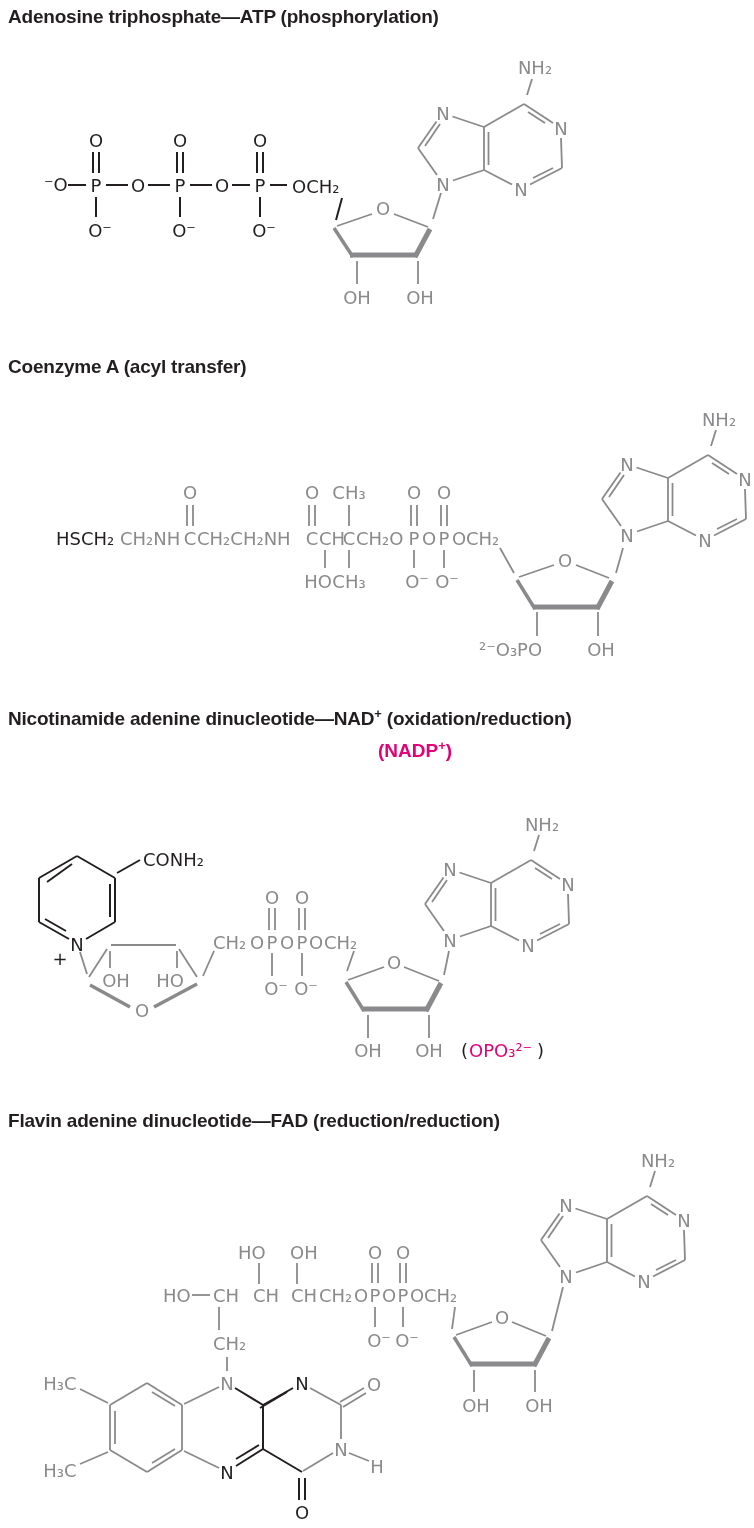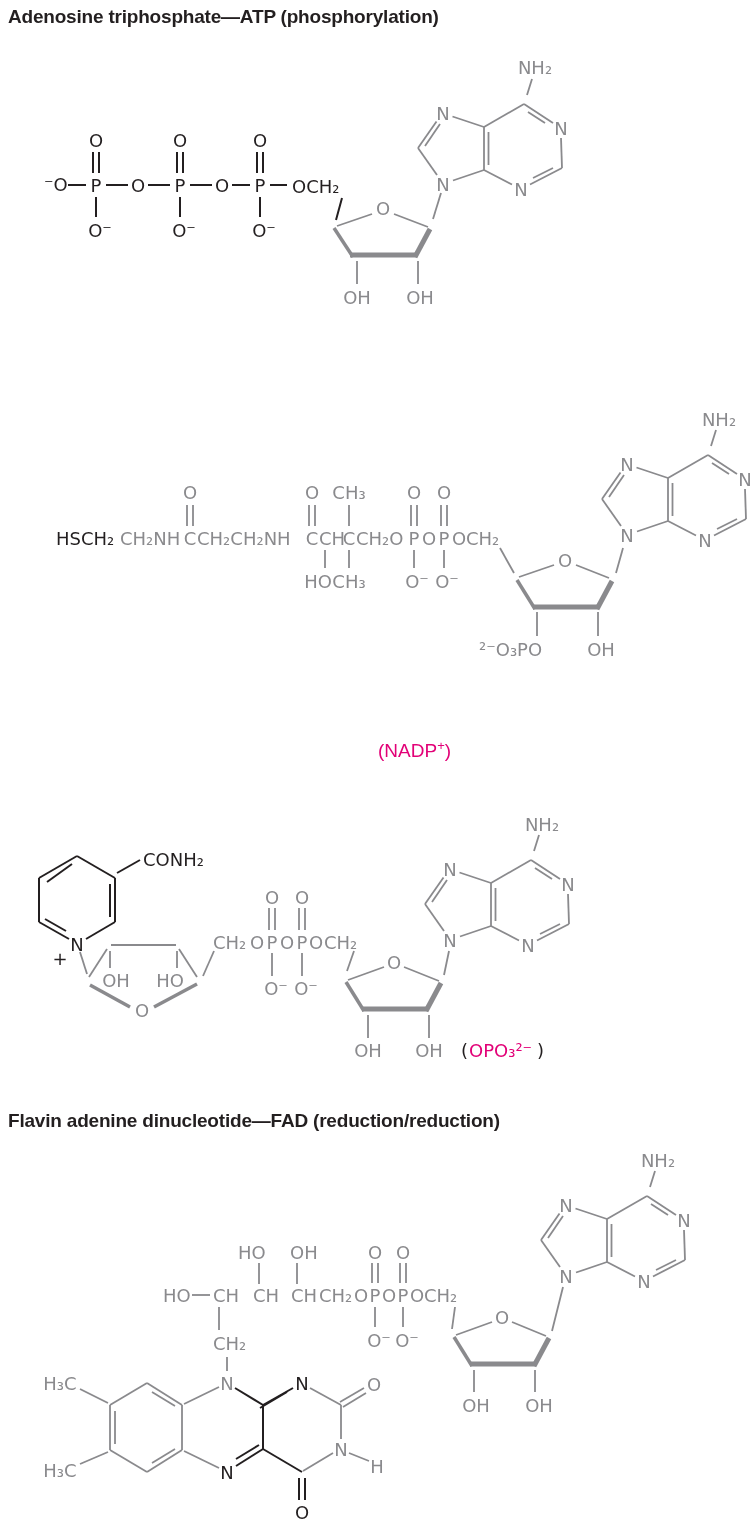--- a/index.html
+++ b/index.html
@@ -2,36 +2,38 @@
 <html style="--black: #231f20; --gray: #8a8a8d; --pink: #e20177; --bg: #ffffff;"><head>
 <meta charset="utf-8">
 <style>
   :root{ --black:#231f20; --gray:#8a8a8d; --pink:#e20177; --bg:#ffffff; }
   html,body{margin:0;padding:0;background:#fff;}
   .page{position:relative;width:754px;height:1528px;background:var(--bg);overflow:hidden;
         font-family:"Liberation Sans",sans-serif;text-align:right;}
   .title{position:absolute;left:8px;font-weight:bold;font-size:19px;color:var(--black);
          letter-spacing:-0.2px;white-space:nowrap;}
   .title sup{font-size:13px;font-weight:bold;}
-  .pink-sub{position:absolute;font-weight:normal;font-size:19px;color:var(--pink);white-space:nowrap;}
+  .pink-sub{position:absolute;font-weight:bold;font-size:19px;color:var(--pink);white-space:nowrap;}
   .pink-sub sup{font-size:13px;}
   svg.canvas{position:absolute;top:0;left:0;}
   svg text{font-family:"DejaVu Sans",sans-serif;font-size:18px;dominant-baseline:central;}
   g.gy line{stroke:var(--gray);stroke-width:1.8;}
   g.bk line{stroke:var(--black);stroke-width:2;}
   g.gy line.w35{stroke-width:3.5;}
   g.gy line.w5{stroke-width:5;}
   #adn line{stroke:var(--gray);stroke-width:1.8;}
 </style>
 </head>
 <body>
 
 <div class="page">
 
   <div class="title" style="top:6px">Adenosine triphosphate—ATP (phosphorylation)</div>
+  <div class="title" style="top:356px">Coenzyme A (acyl transfer)</div>
+  <div class="title" style="top:706px"><span>Nicotinamide adenine dinucleotide—NAD</span><sup>+</sup><span> (oxidation/reduction)</span></div>
   <div class="pink-sub" style="top:738px;left:378px"><span>(NADP</span><sup>+</sup><span>)</span></div>
   <div class="title" style="top:1110px">Flavin adenine dinucleotide—FAD (reduction/reduction)</div>
 
   <svg class="canvas" width="754" height="1528" viewBox="0 0 754 1528">
     <defs>
       <g id="adn">
         <line x1="-6" y1="-9" x2="-25" y2="-36"></line>
         <line x1="-25" y1="-36" x2="-6.5" y2="-62.5"></line>
         <line x1="-18" y1="-38" x2="-3" y2="-60"></line>
         <line x1="9.5" y1="-67.5" x2="41" y2="-57"></line>

